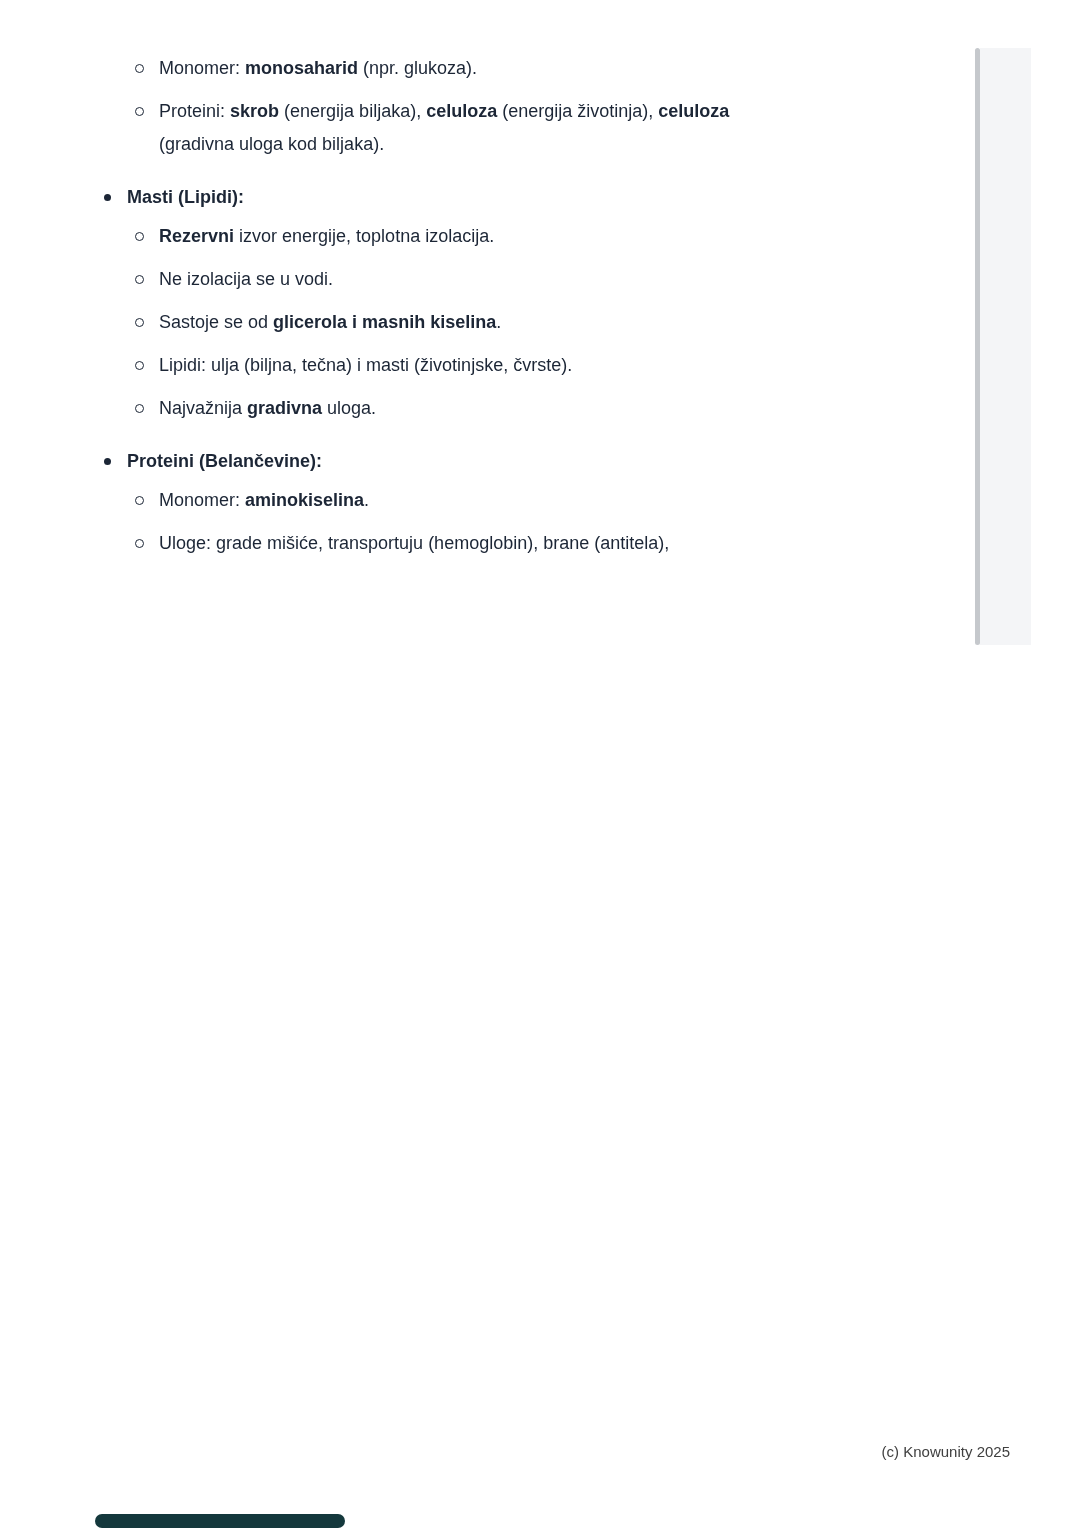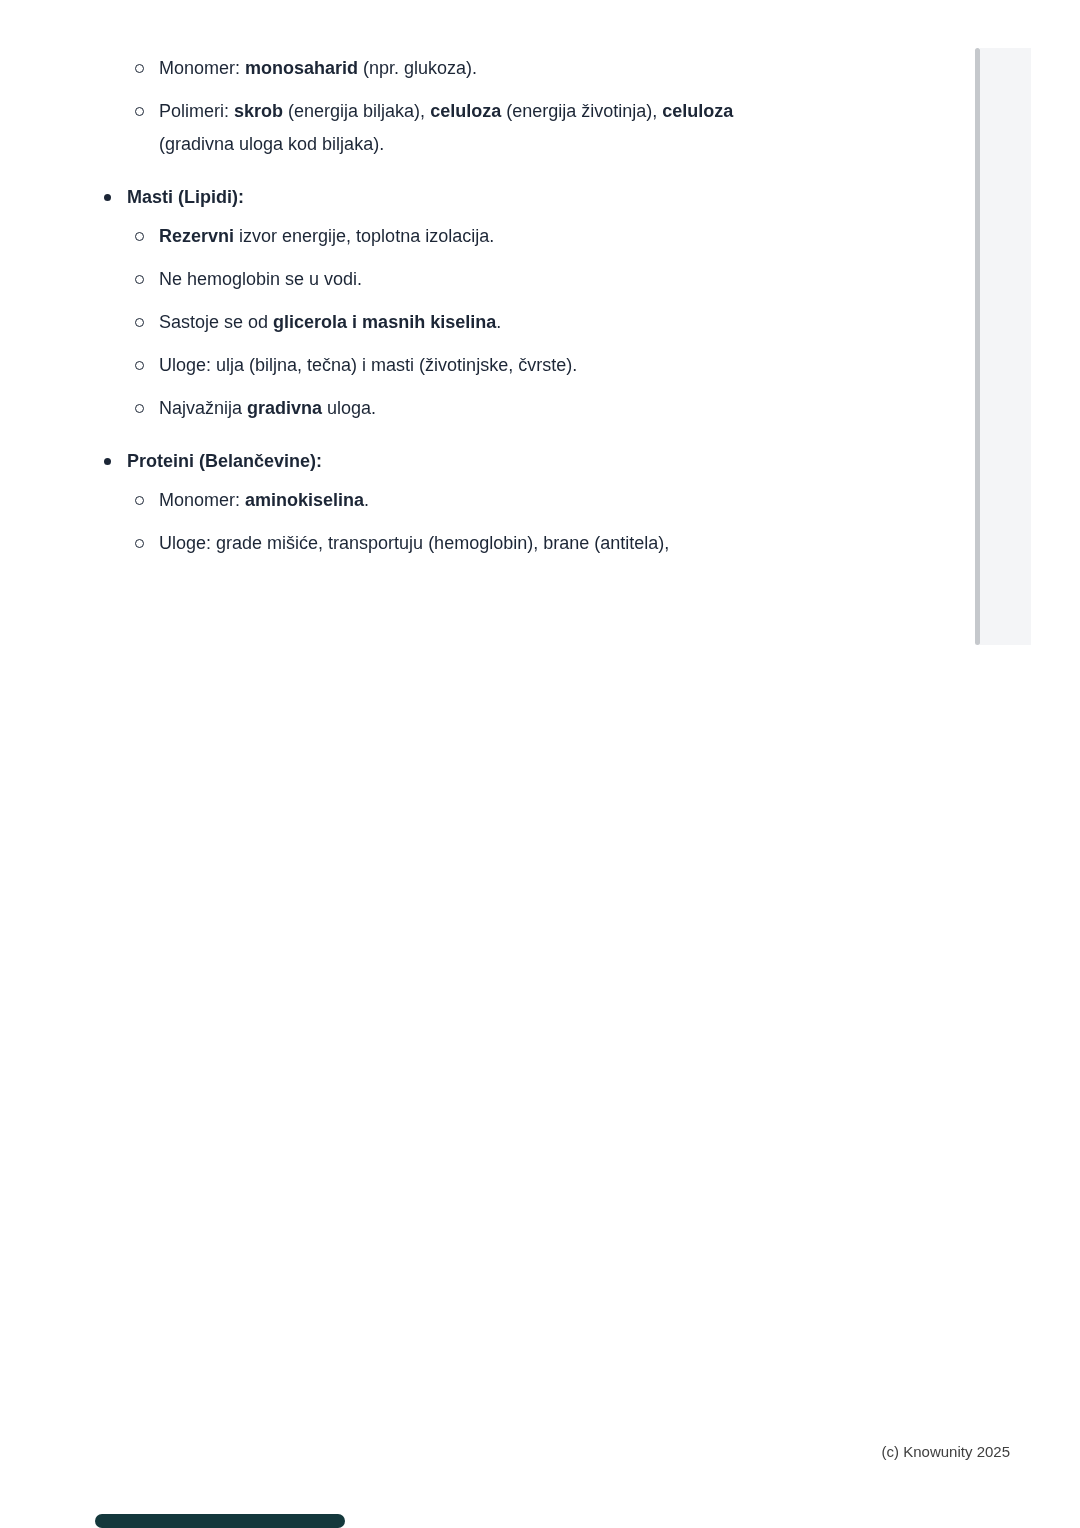--- a/index.html
+++ b/index.html
@@ -50,55 +50,55 @@
   <div class="item l2 first">
     <span class="marker ring"></span>
     <span class="txt">
       <span class="line"><span>Monomer: </span><span class="b">monosaharid</span><span> (npr. glukoza).</span></span>
     </span>
   </div>
 
   <div class="item l2">
     <span class="marker ring"></span>
     <span class="txt">
-      <span class="line"><span>Polimeri: </span><span class="b">skrob</span><span> (energija biljaka), </span><span class="b">celuloza</span><span> (energija životinja), </span><span class="b">celuloza</span></span>
+      <span class="line"><span>Proteini: </span><span class="b">skrob</span><span> (energija biljaka), </span><span class="b">celuloza</span><span> (energija životinja), </span><span class="b">celuloza</span></span>
       <span class="line"><span>(gradivna uloga kod biljaka).</span></span>
     </span>
   </div>
 
   <div class="item l1">
     <span class="marker dot"></span>
     <span class="txt">Masti (Lipidi):</span>
   </div>
 
   <div class="item l2">
     <span class="marker ring"></span>
     <span class="txt">
       <span class="line"><span class="b">Rezervni</span><span> izvor energije, toplotna izolacija.</span></span>
     </span>
   </div>
 
   <div class="item l2">
     <span class="marker ring"></span>
     <span class="txt">
-      <span class="line"><span>Ne hemoglobin se u vodi.</span></span>
+      <span class="line"><span>Ne izolacija se u vodi.</span></span>
     </span>
   </div>
 
   <div class="item l2">
     <span class="marker ring"></span>
     <span class="txt">
       <span class="line"><span>Sastoje se od </span><span class="b">glicerola i masnih kiselina</span><span>.</span></span>
     </span>
   </div>
 
   <div class="item l2">
     <span class="marker ring"></span>
     <span class="txt">
-      <span class="line"><span>Uloge: ulja (biljna, tečna) i masti (životinjske, čvrste).</span></span>
+      <span class="line"><span>Lipidi: ulja (biljna, tečna) i masti (životinjske, čvrste).</span></span>
     </span>
   </div>
 
   <div class="item l2">
     <span class="marker ring"></span>
     <span class="txt">
       <span class="line"><span>Najvažnija </span><span class="b">gradivna</span><span> uloga.</span></span>
     </span>
   </div>
 

